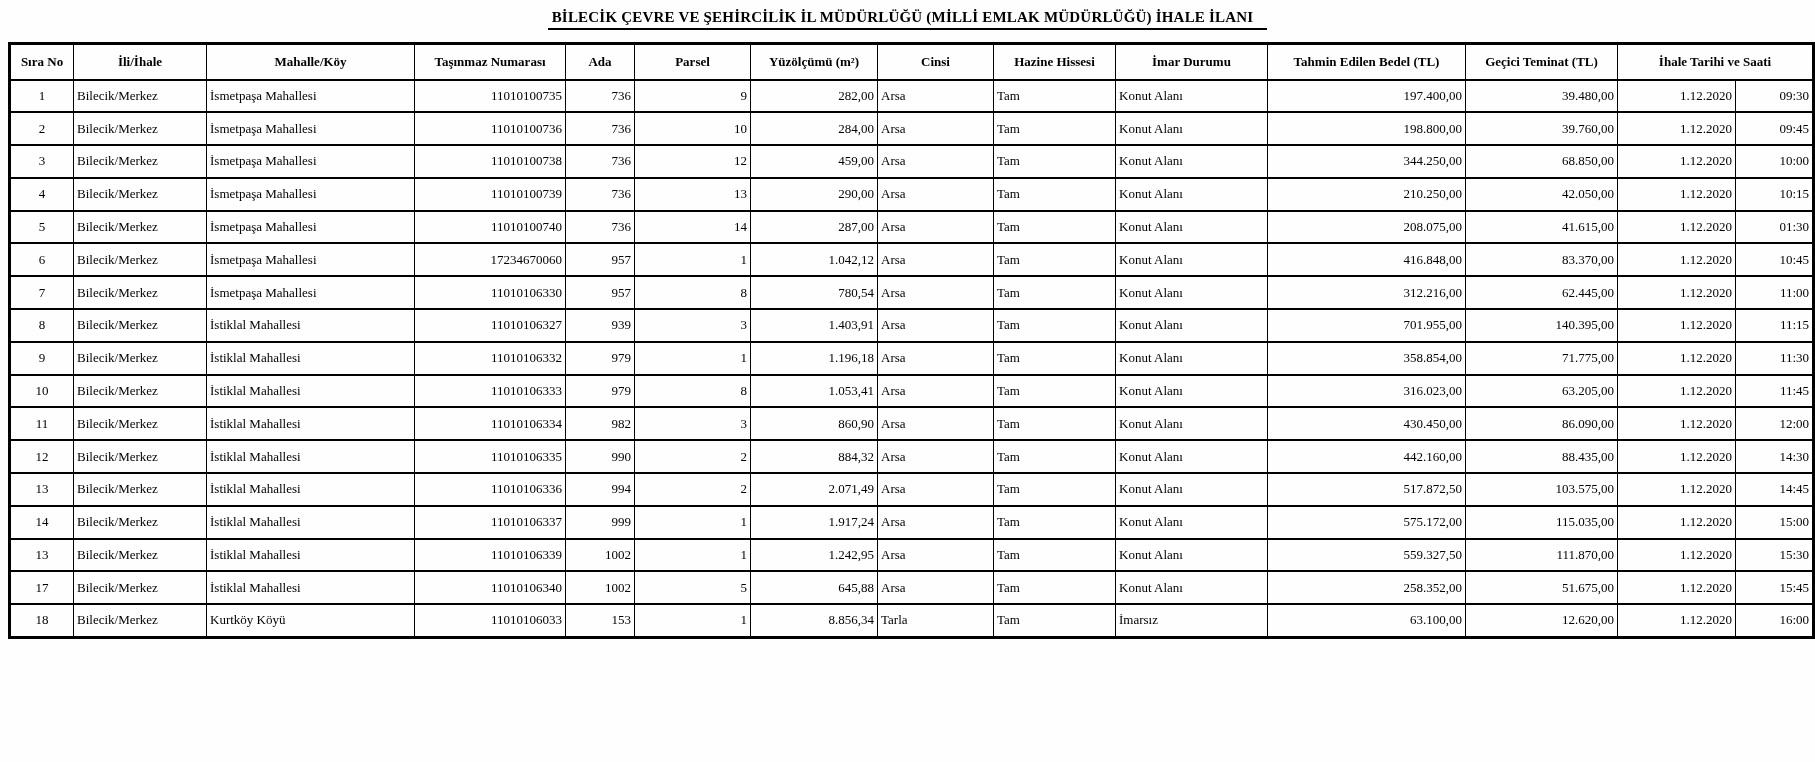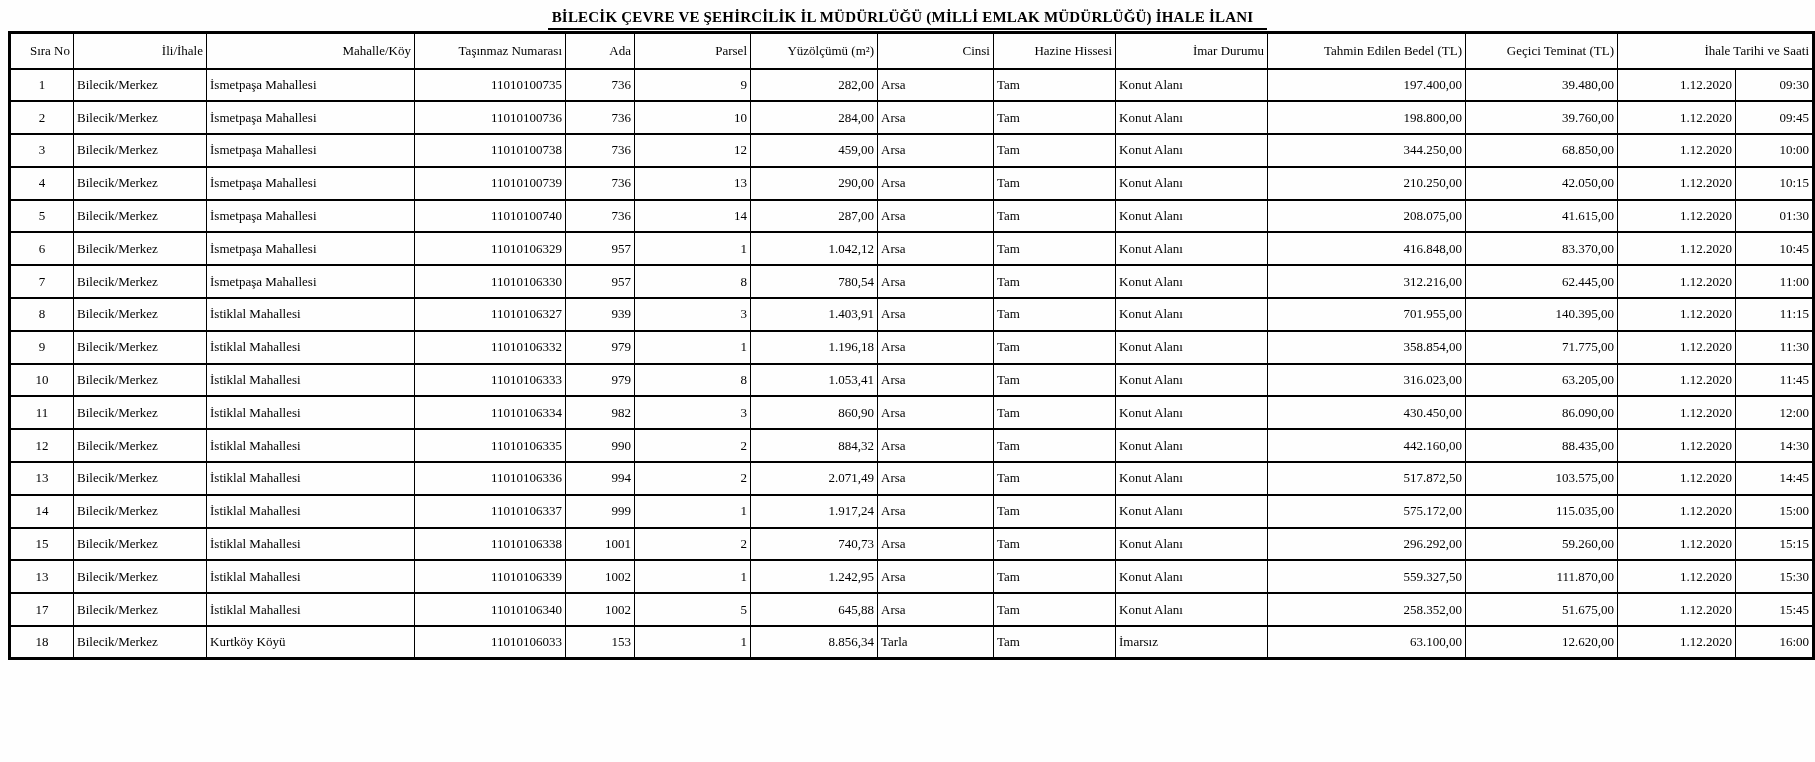--- a/index.html
+++ b/index.html
@@ -10,21 +10,21 @@
     height: 762px;
     background: #fefefe;
     font-family: "Liberation Serif", "DejaVu Serif", serif;
     color: #000;
     overflow: hidden;
   }
   .title-wrap {
     width: 100%;
     text-align: center;
     padding-top: 8px;
-    height: 31px;
+    height: 42px;
   }
   .doc-title {
     display: inline-block;
     font-size: 15px;
     font-weight: bold;
     letter-spacing: 0.2px;
     border-bottom: 2.5px solid #000;
     padding: 0 14px 2px 4px;
     white-space: nowrap;
   }
@@ -39,22 +39,22 @@
     border: solid #000;
     border-width: 2.5px 1.5px;
     font-size: 13px;
     overflow: hidden;
     white-space: nowrap;
     padding: 0 3px;
   }
   table.auction thead tr { height: 36px; }
   table.auction tbody tr { height: 32.8px; }
   table.auction th {
-    font-weight: normal;
-    text-align: right;
+    font-weight: bold;
+    text-align: center;
     vertical-align: middle;
   }
   td.al { text-align: left;  padding-left: 5px; }
   td.ar { text-align: right; padding-right: 6px; }
   td.ac { text-align: center; }
   td.at { text-align: right; padding-right: 12px; }
 </style>
 </head>
 <body>
 
@@ -175,21 +175,21 @@
           <td class="al">Konut Alanı</td>
           <td class="ar">208.075,00</td>
           <td class="ar">41.615,00</td>
           <td class="ar">1.12.2020</td>
           <td class="at">01:30</td>
         </tr>
         <tr>
           <td class="ac">6</td>
           <td class="al">Bilecik/Merkez</td>
           <td class="al">İsmetpaşa Mahallesi</td>
-          <td class="ar">11010106329</td>
+          <td class="ar">17234670060</td>
           <td class="ar">957</td>
           <td class="ar">1</td>
           <td class="ar">1.042,12</td>
           <td class="al">Arsa</td>
           <td class="al">Tam</td>
           <td class="al">Konut Alanı</td>
           <td class="ar">416.848,00</td>
           <td class="ar">83.370,00</td>
           <td class="ar">1.12.2020</td>
           <td class="at">10:45</td>
@@ -314,36 +314,20 @@
           <td class="ar">999</td>
           <td class="ar">1</td>
           <td class="ar">1.917,24</td>
           <td class="al">Arsa</td>
           <td class="al">Tam</td>
           <td class="al">Konut Alanı</td>
           <td class="ar">575.172,00</td>
           <td class="ar">115.035,00</td>
           <td class="ar">1.12.2020</td>
           <td class="at">15:00</td>
-        </tr>
-        <tr>
-          <td class="ac">15</td>
-          <td class="al">Bilecik/Merkez</td>
-          <td class="al">İstiklal Mahallesi</td>
-          <td class="ar">11010106338</td>
-          <td class="ar">1001</td>
-          <td class="ar">2</td>
-          <td class="ar">740,73</td>
-          <td class="al">Arsa</td>
-          <td class="al">Tam</td>
-          <td class="al">Konut Alanı</td>
-          <td class="ar">296.292,00</td>
-          <td class="ar">59.260,00</td>
-          <td class="ar">1.12.2020</td>
-          <td class="at">15:15</td>
         </tr>
         <tr>
           <td class="ac">13</td>
           <td class="al">Bilecik/Merkez</td>
           <td class="al">İstiklal Mahallesi</td>
           <td class="ar">11010106339</td>
           <td class="ar">1002</td>
           <td class="ar">1</td>
           <td class="ar">1.242,95</td>
           <td class="al">Arsa</td>

